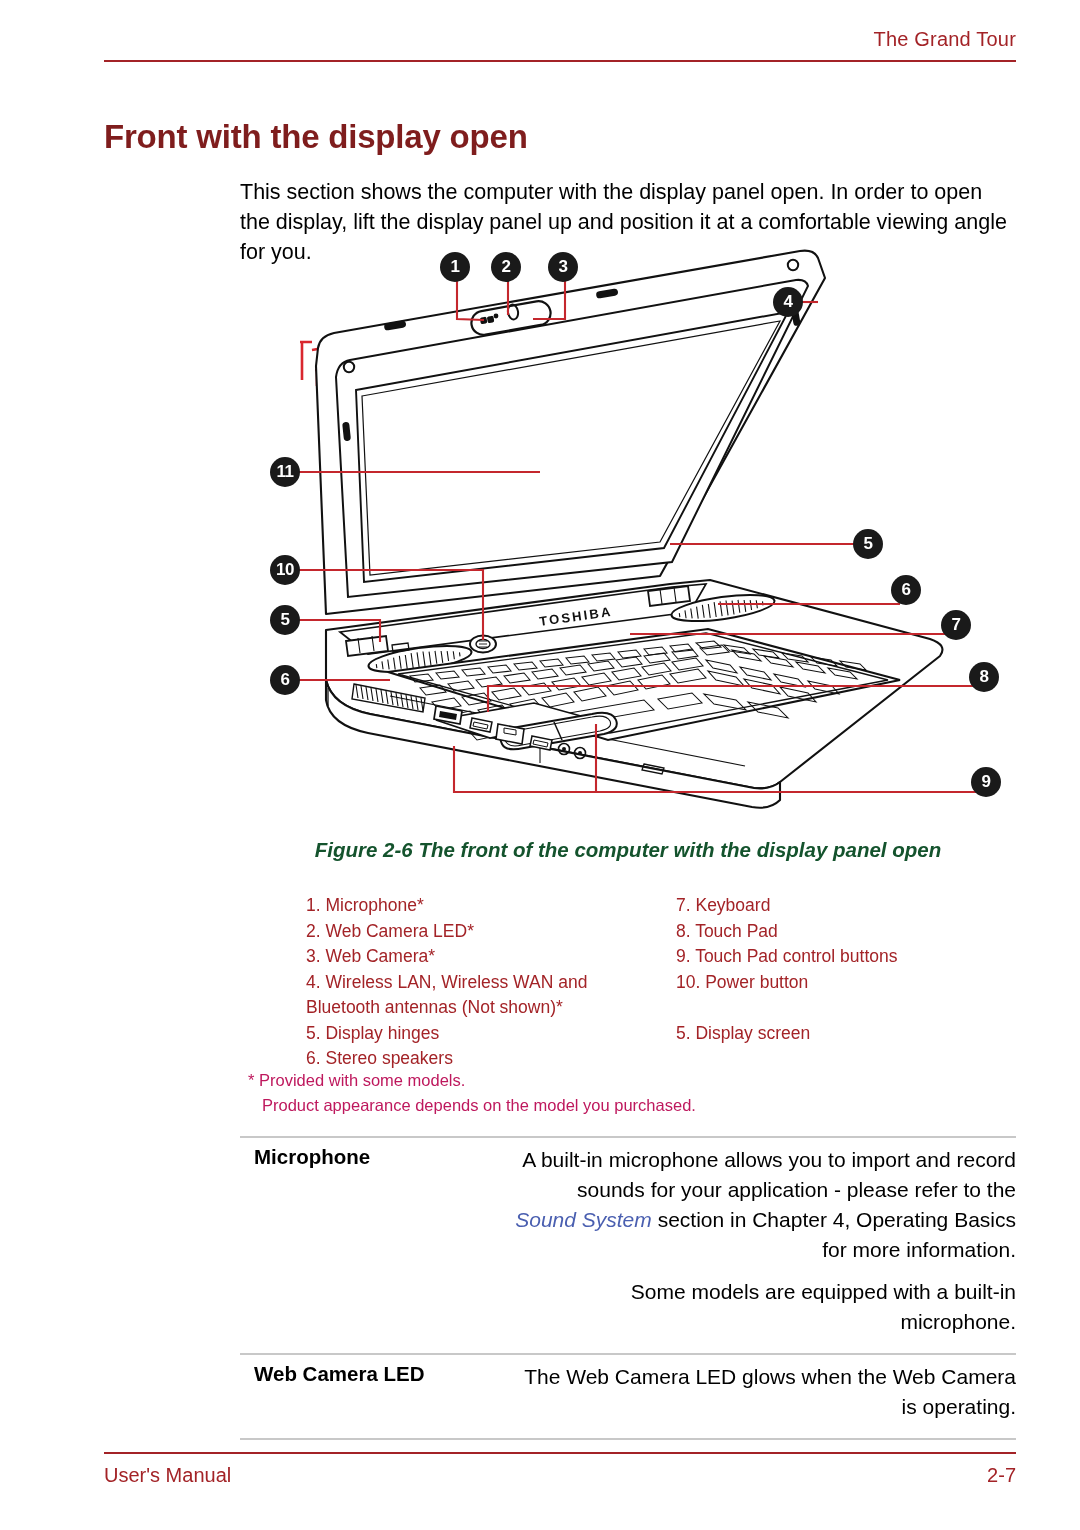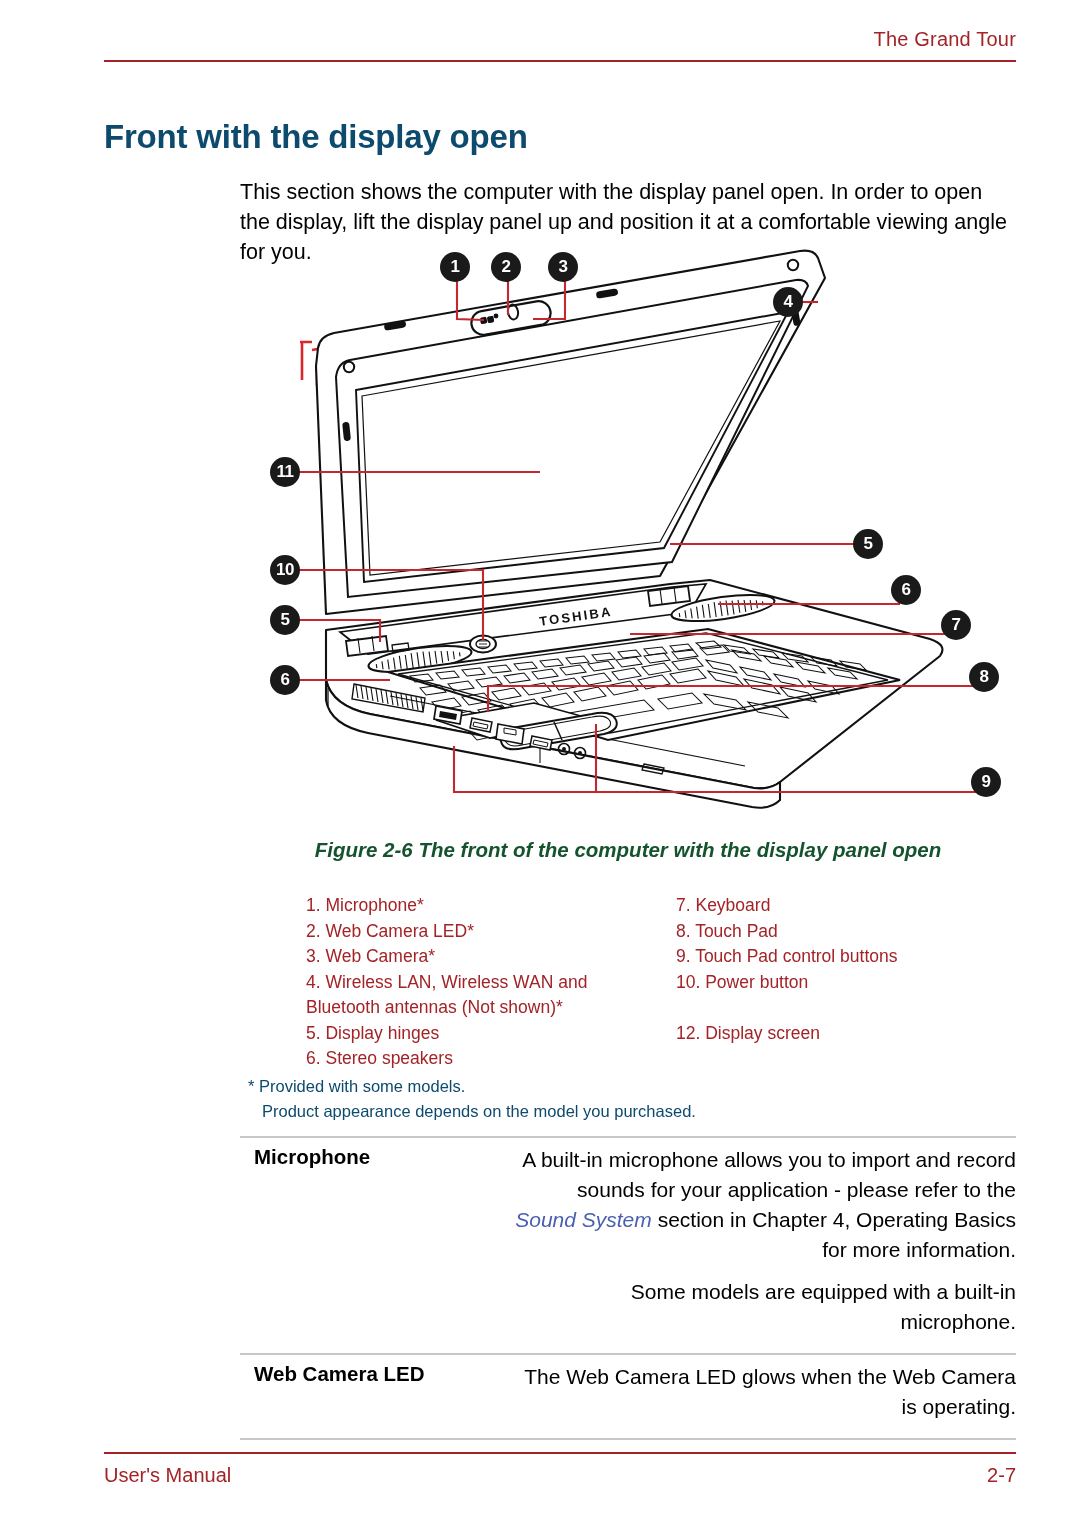--- a/index.html
+++ b/index.html
@@ -45,21 +45,21 @@
     background: #A32327;
   }
 
   
   .section-heading {
     position: absolute;
     left: 104px;
     top: 96px;
     font-size: 33px;
     font-weight: bold;
-    color: #0c4a6e;
+    color: #7f1d1d;
     letter-spacing: -0.2px;
   }
 
   
   .intro {
     position: absolute;
     left: 240px;
     top: 155px;
     width: 768px;
     font-size: 21.5px;
@@ -124,22 +124,21 @@
   .legend-item { white-space: pre-line; }
   .legend-item.spacer-before { margin-top: 25.5px; }
 
   .footnotes {
     position: absolute;
     left: 248px;
     top: 1068px;
     width: 700px;
     font-size: 16.5px;
     line-height: 25px;
-    color: #0c4a6e;
-    margin-top: 6px;
+    color: #be185d;
   }
   .footnote-indent { padding-left: 14px; }
 
   
   .deftable {
     position: absolute;
     left: 240px;
     top: 1136px;
     width: 776px;
     border-collapse: collapse;
@@ -555,21 +554,21 @@
       <div class="legend-item">4. Wireless LAN, Wireless WAN and
 Bluetooth antennas (Not shown)*</div>
       <div class="legend-item">5. Display hinges</div>
       <div class="legend-item">6. Stereo speakers</div>
     </div>
     <div class="legend-col right">
       <div class="legend-item">7. Keyboard</div>
       <div class="legend-item">8. Touch Pad</div>
       <div class="legend-item">9. Touch Pad control buttons</div>
       <div class="legend-item">10. Power button</div>
-      <div class="legend-item spacer-before">12. Display screen</div>
+      <div class="legend-item spacer-before">5. Display screen</div>
     </div>
   </div>
 
   <div class="footnotes">
     <div>* Provided with some models.</div>
     <div class="footnote-indent">Product appearance depends on the model you purchased.</div>
   </div>
 
   <table class="deftable">
     <tbody>

